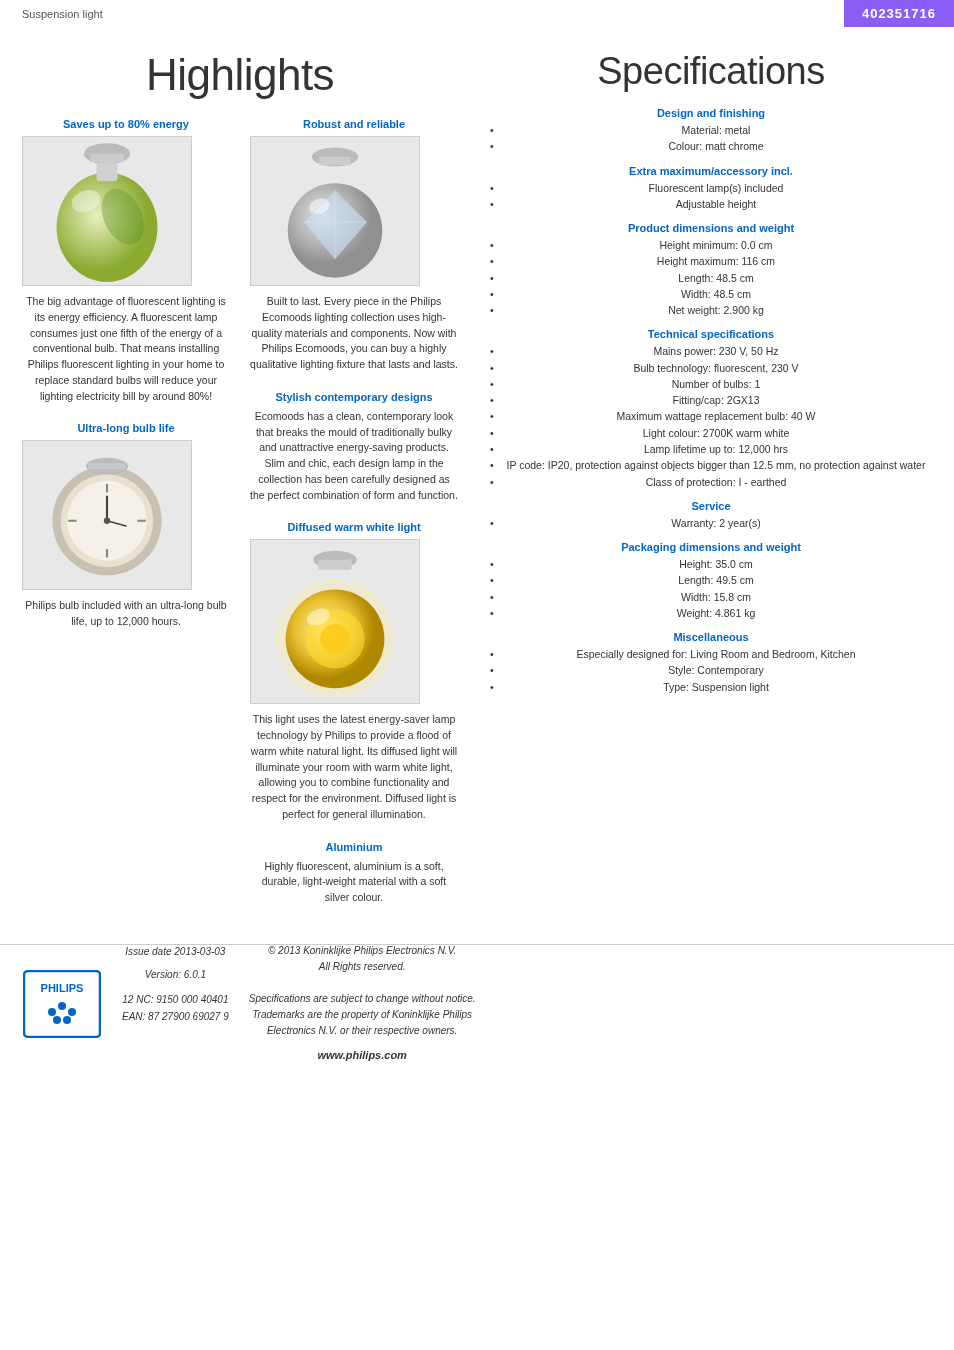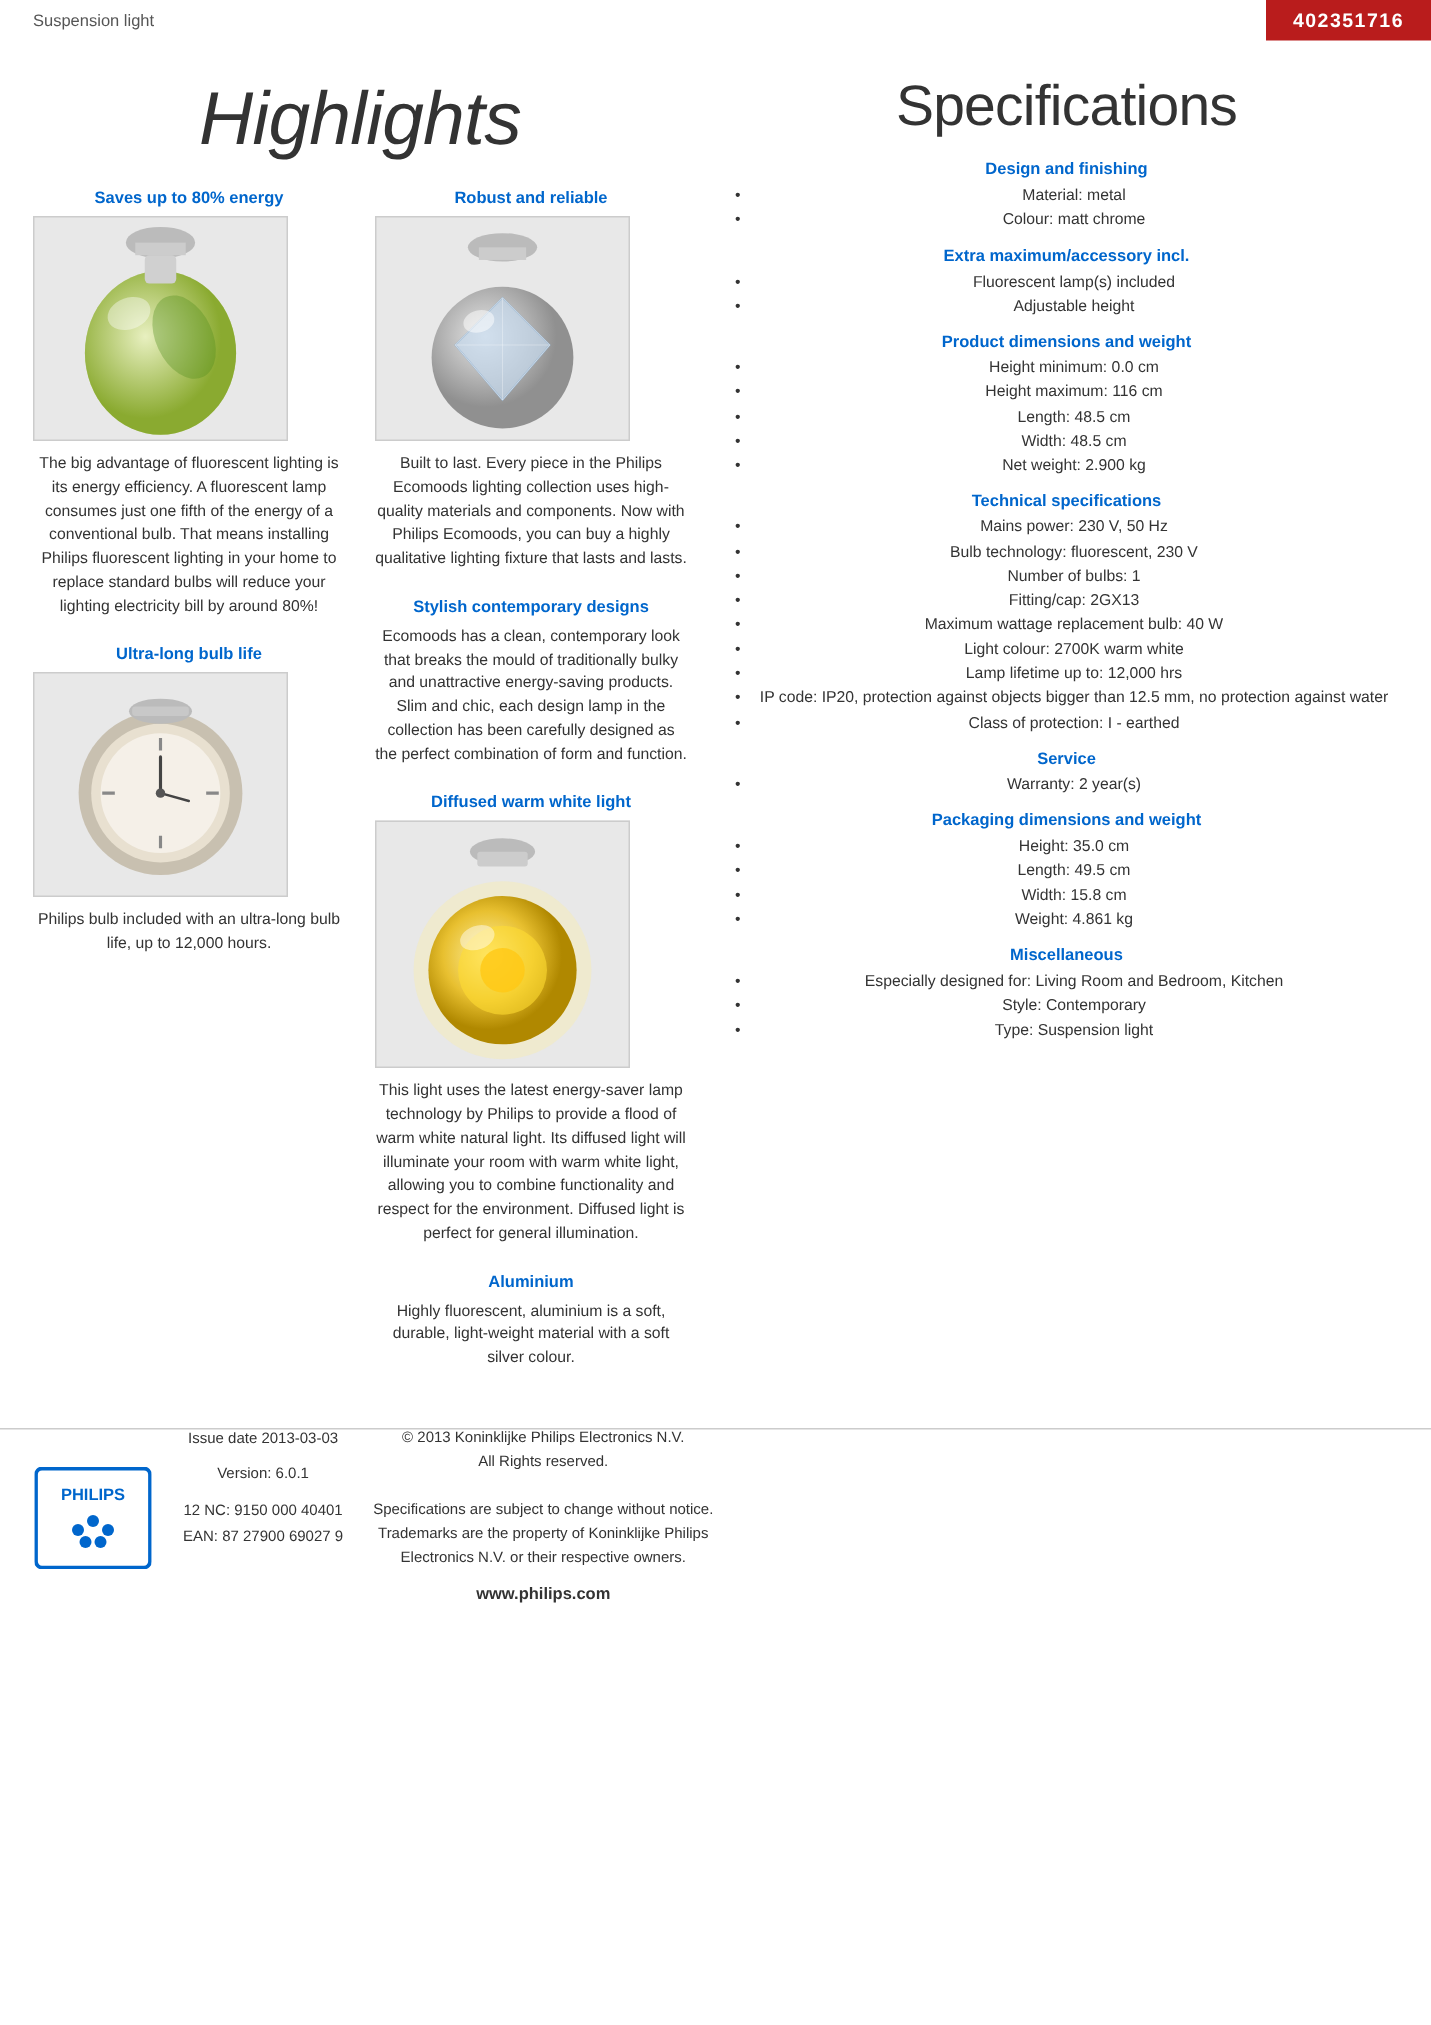--- a/index.html
+++ b/index.html
@@ -16,21 +16,21 @@
       min-height: 1350px;
       position: relative;
       padding: 0;
       text-align: center;
     }
     
     .product-id-bar {
       position: absolute;
       top: 0;
       right: 0;
-      background: #b91c1c;
+      background: #8b5cf6;
       color: #fff;
       font-size: 13px;
       font-weight: bold;
       padding: 6px 18px;
       letter-spacing: 1px;
     }
     .category-label {
       position: absolute;
       top: 8px;
       left: 22px;
@@ -47,26 +47,25 @@
       width: 480px;
       padding: 20px 22px 20px 22px;
     }
     .right-col {
       width: 474px;
       padding: 20px 22px 20px 10px;
     }
 
     
     .highlights-title {
-      font-size: 50px;
+      font-size: 44px;
       font-weight: 300;
       color: #333;
       margin-bottom: 18px;
       letter-spacing: -0.5px;
-      font-style: italic;
     }
     
     .specs-title {
       font-size: 38px;
       font-weight: 300;
       color: #333;
       margin-bottom: 14px;
       letter-spacing: -0.5px;
     }
 
@@ -153,20 +152,21 @@
       height: 70px;
       flex-shrink: 0;
       display: flex;
       align-items: center;
       justify-content: center;
     }
     .footer-info {
       display: flex;
       gap: 20px;
       flex: 1;
+      font-style: italic;
     }
     .footer-col {
       font-size: 10px;
       line-height: 1.7;
       color: #333;
     }
     .footer-col-wide {
       font-size: 10px;
       line-height: 1.6;
       color: #333;

